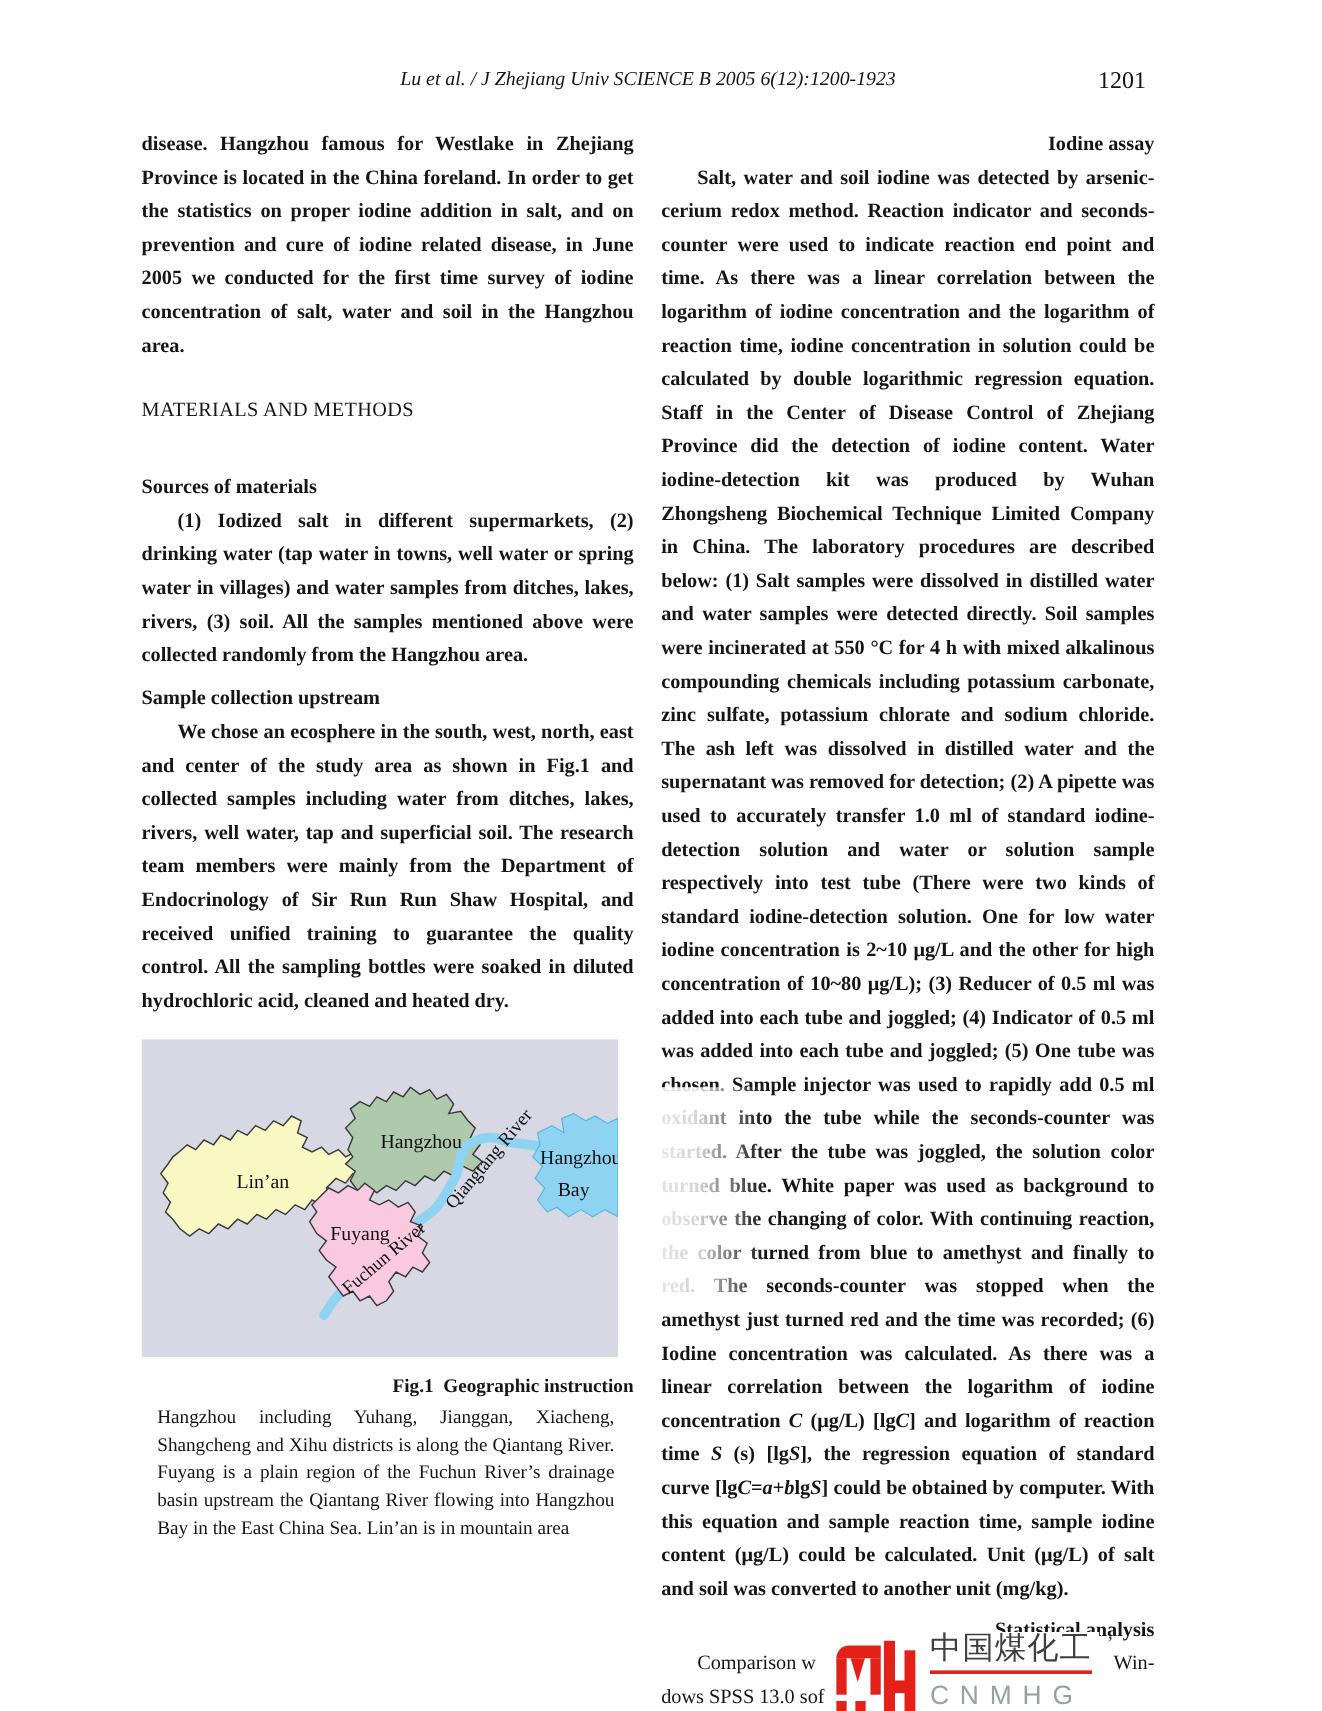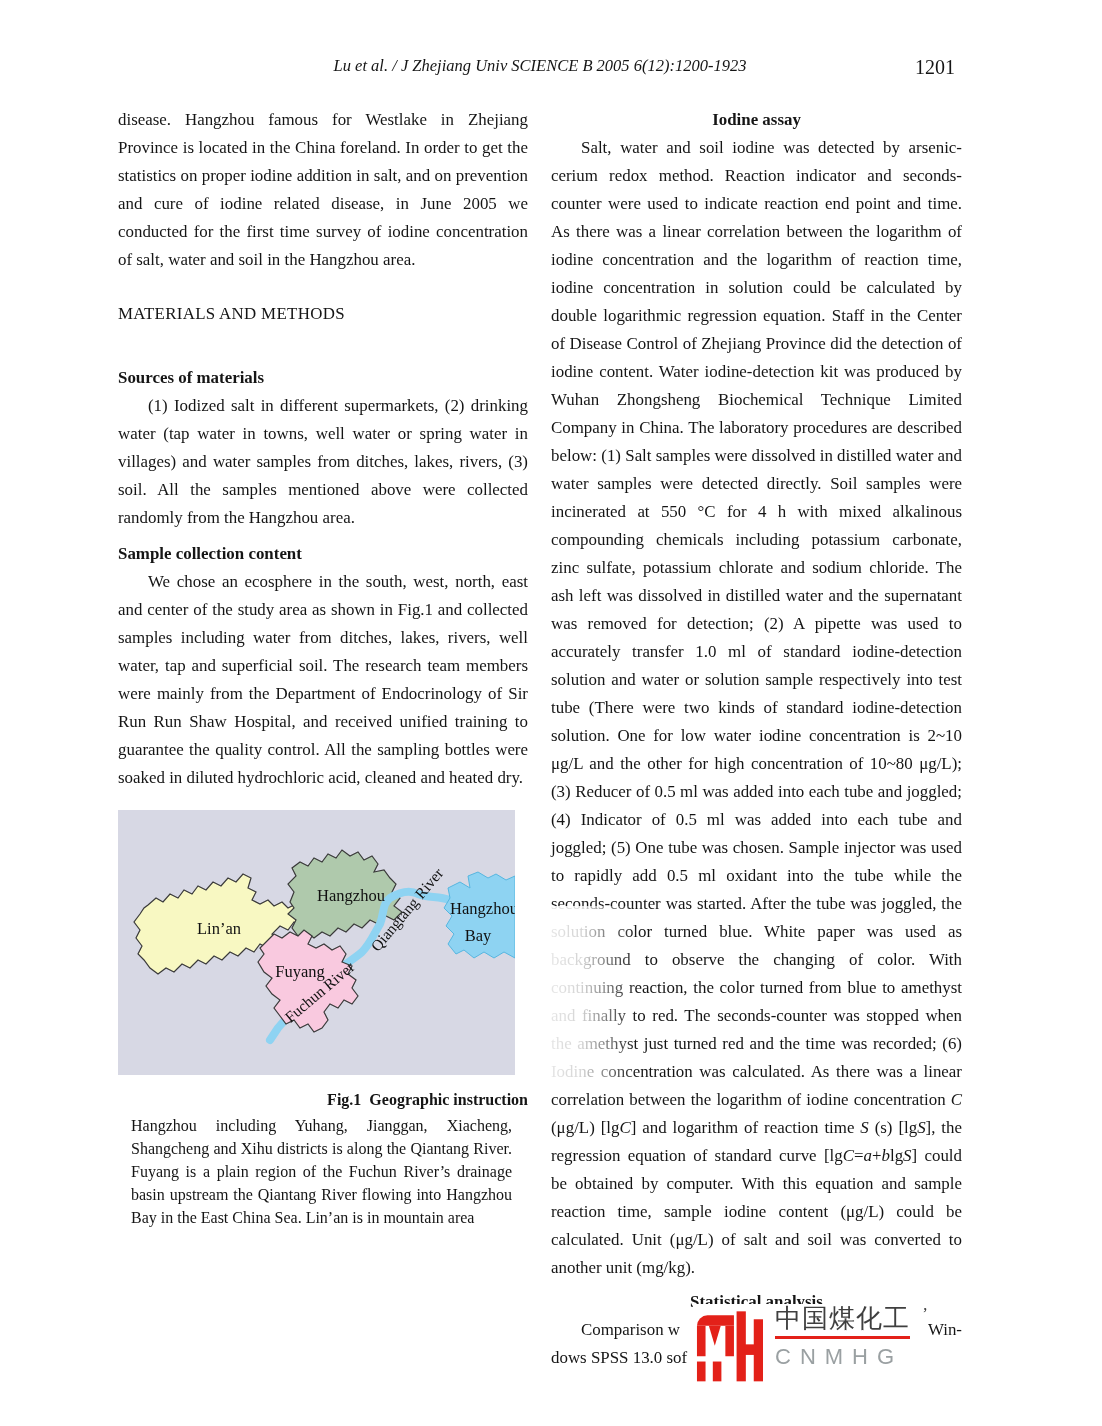--- a/index.html
+++ b/index.html
@@ -8,26 +8,26 @@
     font-family:"Liberation Serif", serif;color:#151515;overflow:hidden;
   }
   .header-citation{
     position:absolute;top:56px;left:118px;width:844px;text-align:center;
     font-style:italic;font-size:16.5px;
   }
   .page-number{position:absolute;top:56px;right:147px;font-size:20px;}
   .col{position:absolute;top:106px;text-align:justify;font-size:16.9px;line-height:28px;}
   .col-left{left:118px;width:410px;}
   .col-right{left:551px;width:411px;}
-  p{margin:0;}
+  p{margin:0;font-weight:bold;}
   .indent{text-indent:30px;}
   .section-heading{font-size:16.9px;font-weight:normal;margin:26px 0 15px;line-height:28px;letter-spacing:0.3px;text-align:left;}
   .sub-heading{font-size:16.9px;font-weight:bold;margin:36px 0 0;line-height:28px;text-align:left;}
   .sub-heading.tight{margin-top:8px;}
-  .top-heading{font-size:16.9px;font-weight:bold;margin:0;line-height:28px;text-align:center;}
+  .top-heading{font-size:16.9px;font-weight:bold;margin:0;line-height:28px;text-align:right;}
   .figure-wrap{margin-top:18px;}
   .figure-map{display:block;width:397px;height:265px;}
   .map-label{font-family:"Liberation Serif",serif;font-size:16.5px;fill:#111111;}
   .map-label-river{font-family:"Liberation Serif",serif;font-size:15.5px;fill:#111111;}
   .caption-title{
     text-align:right;font-weight:bold;font-size:16px;line-height:22px;
     margin-top:14px;white-space:pre;
   }
   .caption-body{
     font-size:16px;line-height:23px;margin-top:3px;
@@ -62,21 +62,21 @@
 <body>
 
 <div class="header-citation">Lu et al. / J Zhejiang Univ SCIENCE B   2005 6(12):1200-1923</div>
 <div class="page-number">1201</div>
 
 <div class="col col-left">
   <p>disease. Hangzhou famous for Westlake in Zhejiang Province is located in the China foreland. In order to get the statistics on proper iodine addition in salt, and on prevention and cure of iodine related disease, in June 2005 we conducted for the first time survey of iodine concentration of salt, water and soil in the Hangzhou area.</p>
   <h2 class="section-heading">MATERIALS AND METHODS</h2>
   <h3 class="sub-heading">Sources of materials</h3>
   <p class="indent">(1) Iodized salt in different supermarkets, (2) drinking water (tap water in towns, well water or spring water in villages) and water samples from ditches, lakes, rivers, (3) soil. All the samples mentioned above were collected randomly from the Hangzhou area.</p>
-  <h3 class="sub-heading tight">Sample collection content</h3>
+  <h3 class="sub-heading tight">Sample collection upstream</h3>
   <p class="indent">We chose an ecosphere in the south, west, north, east and center of the study area as shown in Fig.1 and collected samples including water from ditches, lakes, rivers, well water, tap and superficial soil. The research team members were mainly from the Department of Endocrinology of Sir Run Run Shaw Hospital, and received unified training to guarantee the quality control. All the sampling bottles were soaked in diluted hydrochloric acid, cleaned and heated dry.</p>
 
   <div class="figure-wrap">
     <svg class="figure-map" viewBox="0 0 397 265" xmlns="http://www.w3.org/2000/svg">
       <rect x="0" y="0" width="397" height="265" fill="#d7d8e4"></rect>
       <polygon stroke="#3a3a3a" stroke-width="1.2" points="30,95 38,88 45,92 52,84 60,88 66,80 74,84 80,76 88,80 95,72 103,76 110,68 118,72 125,64 133,68 130,78 138,82 134,90 142,94 150,90 156,96 164,92 170,98 178,94 186,100 193,96 198,104 192,112 184,116 176,112 170,120 162,116 154,124 158,132 150,138 142,134 136,142 128,138 120,146 112,142 104,150 96,146 88,154 80,150 72,158 64,154 56,162 48,158 40,164 32,158 26,150 20,144 24,136 18,128 22,120 16,112 22,104 26,98" fill="#f8f8c2"></polygon>
       <polygon stroke="#3a3a3a" stroke-width="1.2" points="172,92 176,82 170,74 178,66 174,58 182,52 190,56 196,48 204,52 210,44 218,48 224,40 232,46 240,42 246,50 254,46 260,54 256,62 266,60 272,68 278,74 274,82 282,88 276,96 284,102 276,110 268,106 260,114 252,110 244,118 236,114 228,122 220,118 212,126 204,122 196,128 188,122 180,126 174,118 178,110 170,104 176,98" fill="#afc9ac"></polygon>
       <path fill="none" stroke-width="8" stroke-linecap="round" d="M 152,230 L 160,218 C 175,200 190,188 205,172 C 220,158 235,150 244,142 C 252,134 256,124 262,114 C 266,104 264,94 272,88 C 282,82 292,80 300,84 C 310,88 320,86 332,90" stroke="#8ed3f2"></path>
       <polygon stroke="#3a3a3a" stroke-width="1.2" points="148,132 156,124 164,128 172,122 180,126 186,120 194,126 190,134 198,138 206,134 214,140 222,136 228,144 224,152 234,156 230,164 238,170 234,178 240,186 234,194 226,190 220,198 212,194 206,202 210,210 204,218 196,222 190,214 182,218 176,210 168,214 162,206 156,198 162,190 154,184 148,176 154,168 146,162 140,152 146,144 142,138" fill="#f9c9df"></polygon>
       <polygon stroke="#56b6e0" stroke-width="1" points="330,78 342,72 352,78 350,66 360,62 370,68 378,64 388,70 397,66 397,148 386,142 376,148 366,142 356,148 346,140 338,144 330,134 336,124 328,116 334,106 326,98 332,88" fill="#8ed3f2"></polygon>

